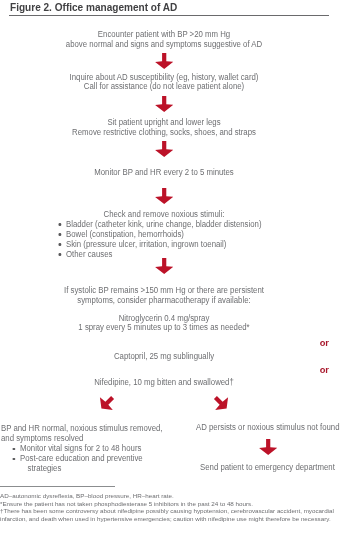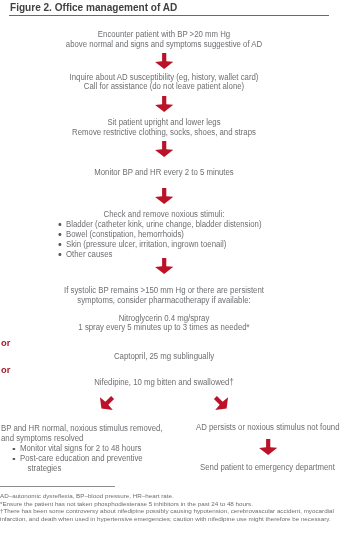--- a/index.html
+++ b/index.html
@@ -30,21 +30,21 @@
     transform:scaleX(0.94); transform-origin:center top;
   }
   .ln.lft { transform-origin:left top; }
   .ln.lft { text-align:left; width:auto; }
 
   .bullets { position:absolute; font-size:8.3px; line-height:9.9px; color:#6d6e71; transform:scaleX(0.94); transform-origin:left top; }
   .brow { position:relative; white-space:nowrap; }
   .bdot { position:absolute; width:2.6px; height:2.6px; border-radius:50%; background:#58585a; }
 
   .orw {
-    position:absolute; left:0; width:328px; text-align:left;
+    position:absolute; left:0; width:328px; text-align:right;
     font-size:9.3px; font-weight:bold; color:#a9182c; line-height:9.6px;
   }
 
   .arrow { position:absolute; }
 
   .foot-rule { position:absolute; left:0px; top:485.5px; width:115px; height:1px; background:#8b8d8f; }
   .fn { position:absolute; left:0px; font-size:6.25px; line-height:7.4px; color:#6d6e71; white-space:nowrap; }
 </style>
 </head>
 <body>

